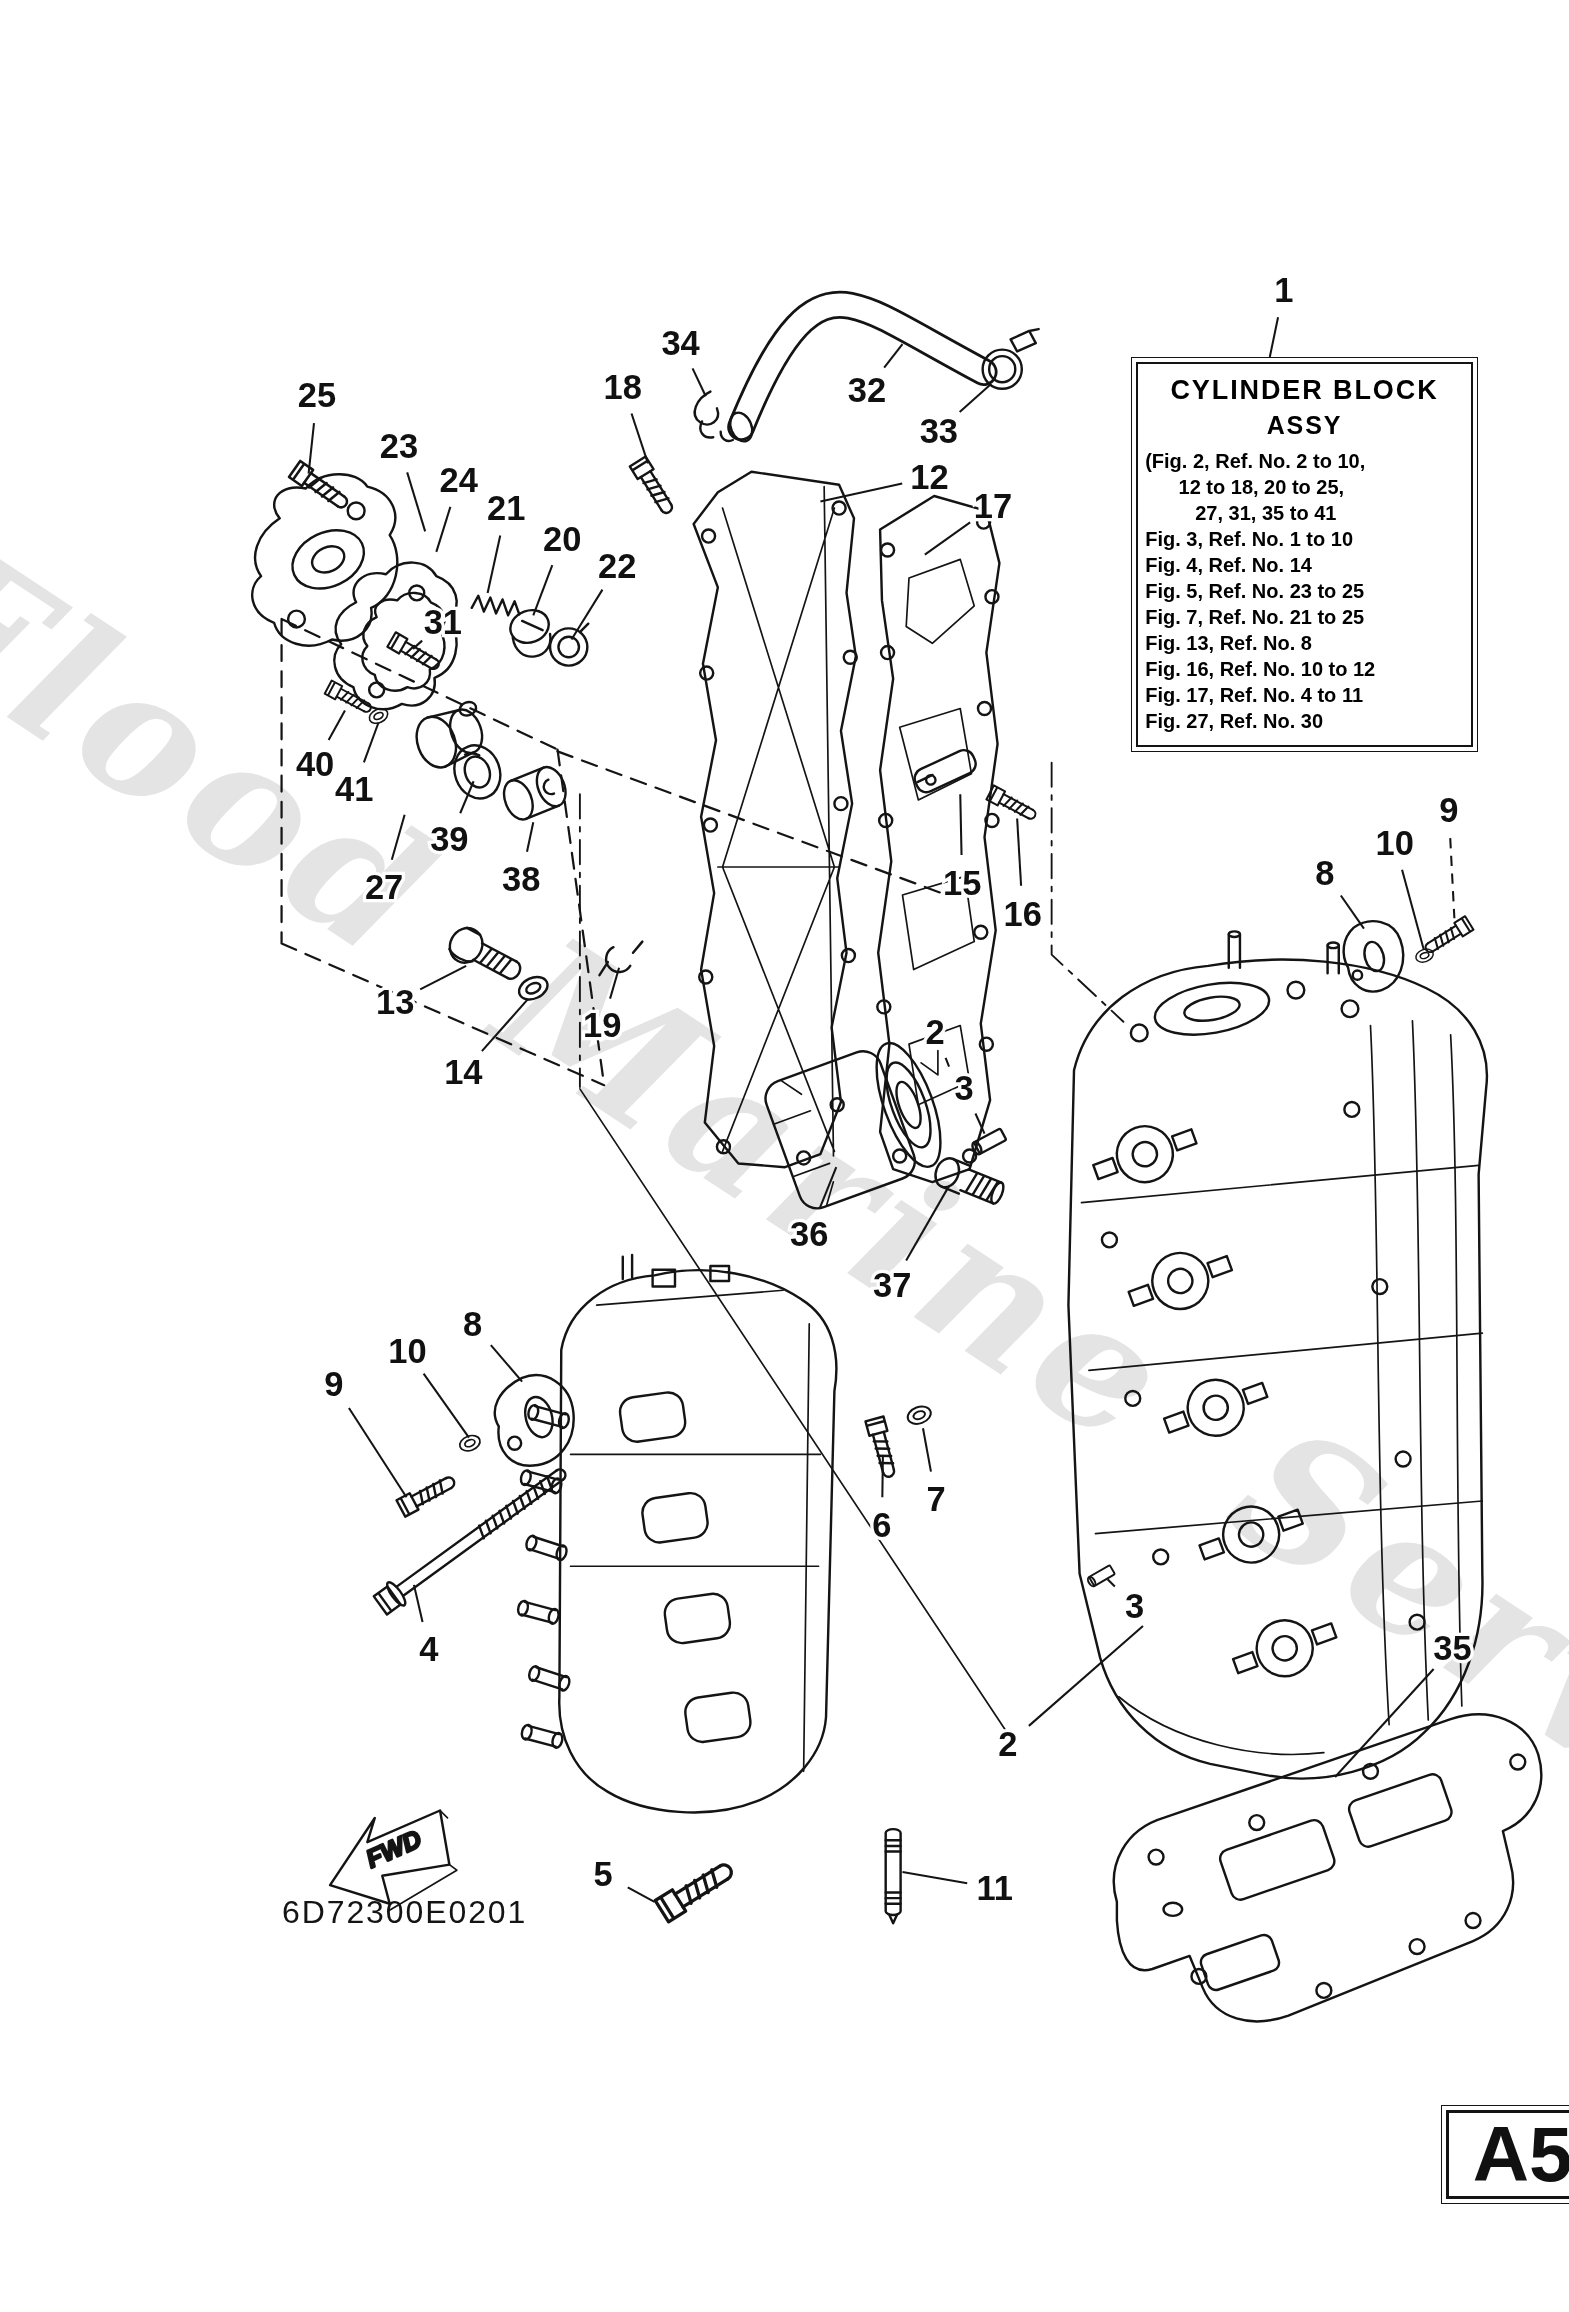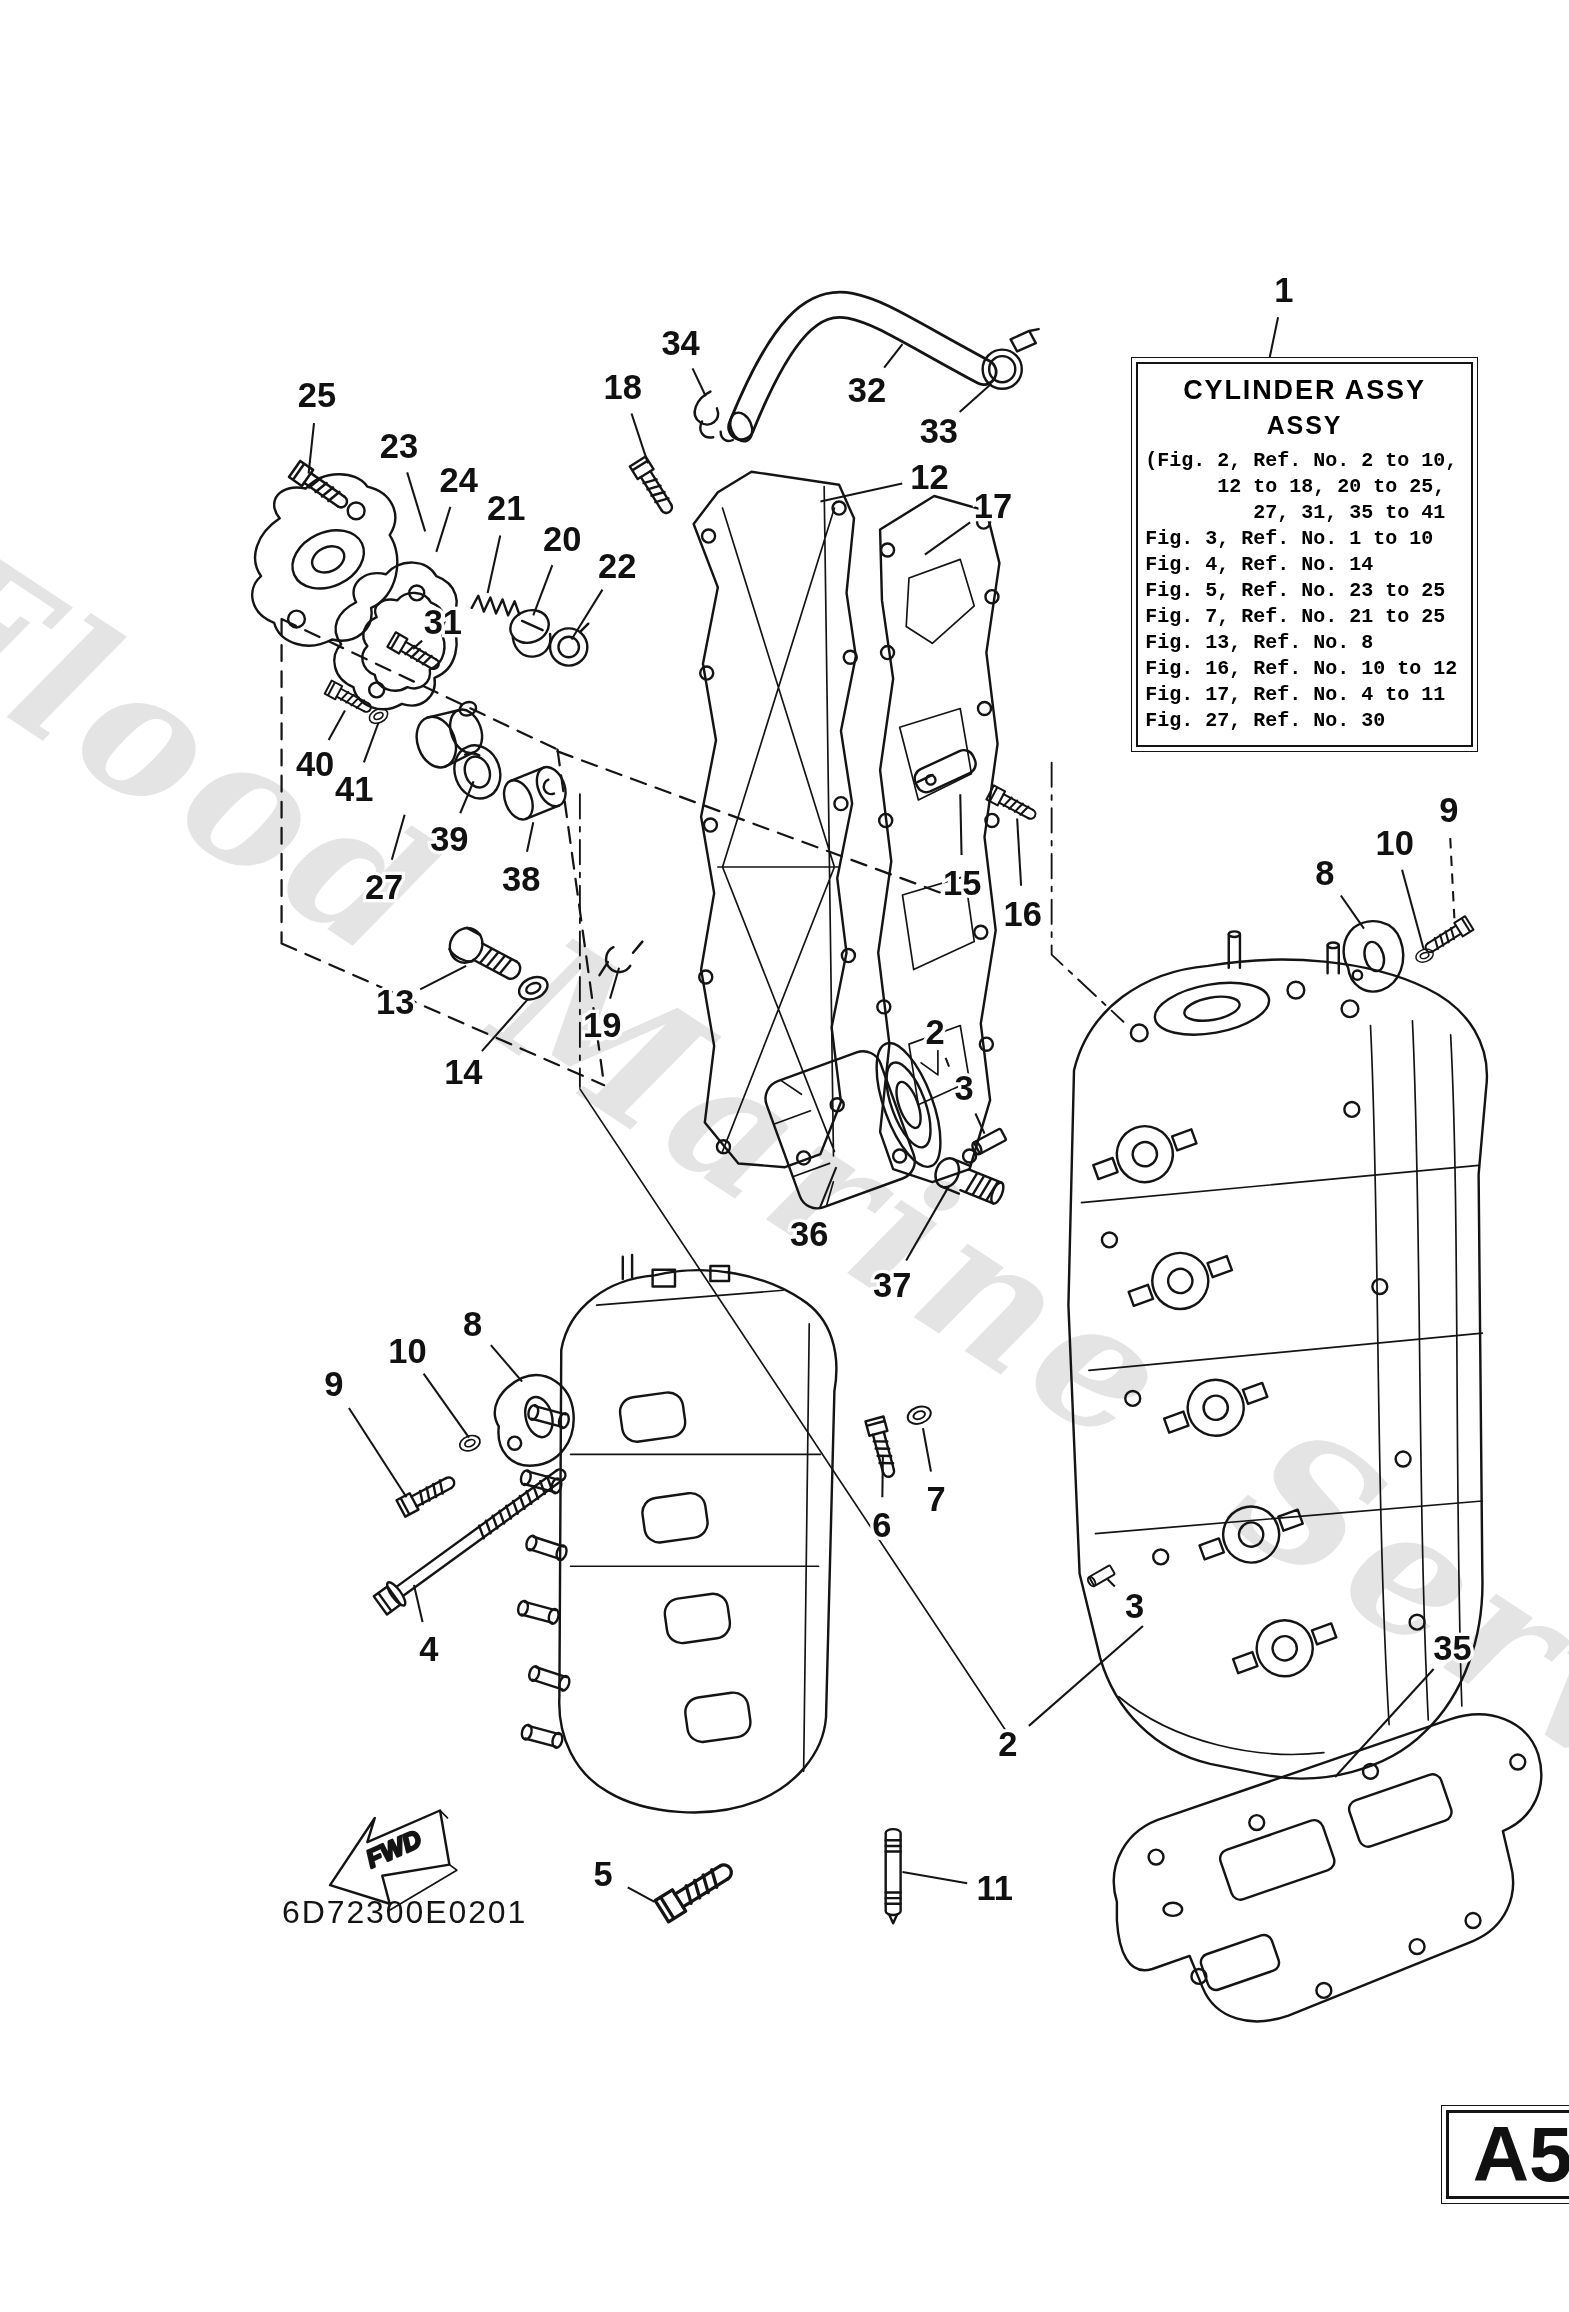--- a/index.html
+++ b/index.html
@@ -22,21 +22,21 @@
   .callout{font-family:"Liberation Sans",sans-serif;font-weight:bold;font-size:37px;fill:#111;
            text-anchor:middle;dominant-baseline:central;paint-order:stroke;stroke:#ffffff;stroke-width:7px;}
   .fwd-text{font-family:"Liberation Sans",sans-serif;font-weight:bold;font-style:italic;
             font-size:27px;fill:#141414;}
   .title-box{position:absolute;left:1131px;top:357px;width:347px;height:395px;z-index:2;
              background:#fff;border:1.9px solid #141414;box-sizing:border-box;}
   .title-box-inner{position:absolute;left:3.7px;top:3.7px;right:3.7px;bottom:3.7px;
                    border:2.8px solid #141414;box-sizing:border-box;}
   .tb-title{font-size:27px;font-weight:bold;text-align:center;margin-top:11.2px;letter-spacing:1.9px;}
   .tb-sub{font-size:25px;font-weight:bold;text-align:center;margin-top:5.6px;letter-spacing:1.9px;}
-  .refs{font-family:Liberation Mono, monospace;font-weight:bold;font-size:20px;
+  .refs{font-family:Liberation Sans, sans-serif;font-weight:bold;font-size:20px;
         line-height:1.3;white-space:pre;padding:7.5px 0 0 7.5px;}
   .part-code{position:absolute;left:282px;top:1894px;z-index:2;font-size:32px;
              letter-spacing:1.9px;color:#141414;text-align:right;}
   .page-label-outer{position:absolute;left:1441px;top:2105px;width:149px;height:99px;z-index:2;
                     background:#fff;border:1.9px solid #141414;box-sizing:border-box;}
   .page-label-inner{position:absolute;left:3.7px;top:3.7px;right:-1.9px;bottom:3.7px;
                     border:3.7px solid #141414;box-sizing:border-box;}
   .page-label{font-size:78px;font-weight:bold;color:#111;padding-left:24px;line-height:82px;
               display:block;}
 </style>
@@ -425,21 +425,21 @@
         <text x="1558" y="1768" class="callout">35</text>
         <line x1="673.3368671874315" y1="2024.3655639204171" x2="702" y2="2040" class="leader"></line>
         <text x="647" y="2010" class="callout">5</text>
         <line x1="1037.4327545756769" y1="2019.9227962402676" x2="968" y2="2008" class="leader"></line>
         <text x="1067" y="2025" class="callout">11</text>
       </g>
   </svg>
 
   <div class="title-box">
     <div class="title-box-inner">
-      <div class="tb-title">CYLINDER ASSY</div>
+      <div class="tb-title">CYLINDER BLOCK</div>
       <div class="tb-sub">ASSY</div>
       <div class="refs" id="refs"><div>(Fig. 2, Ref. No. 2 to 10,</div><div>      12 to 18, 20 to 25,</div><div>         27, 31, 35 to 41</div><div>Fig. 3, Ref. No. 1 to 10</div><div>Fig. 4, Ref. No. 14</div><div>Fig. 5, Ref. No. 23 to 25</div><div>Fig. 7, Ref. No. 21 to 25</div><div>Fig. 13, Ref. No. 8</div><div>Fig. 16, Ref. No. 10 to 12</div><div>Fig. 17, Ref. No. 4 to 11</div><div>Fig. 27, Ref. No. 30</div></div>
     </div>
   </div>
 
   <div class="part-code">6D72300E0201</div>
 
   <div class="page-label-outer">
     <div class="page-label-inner">
       <span class="page-label">A5</span>

